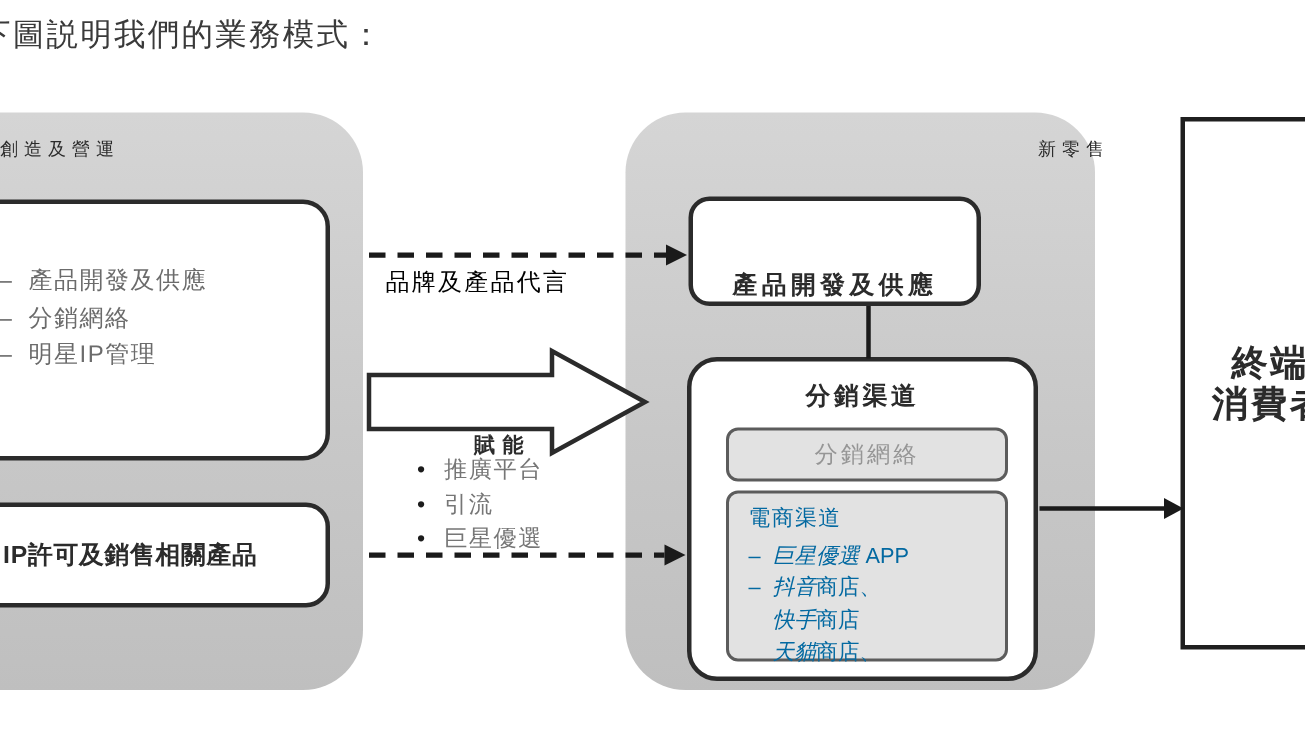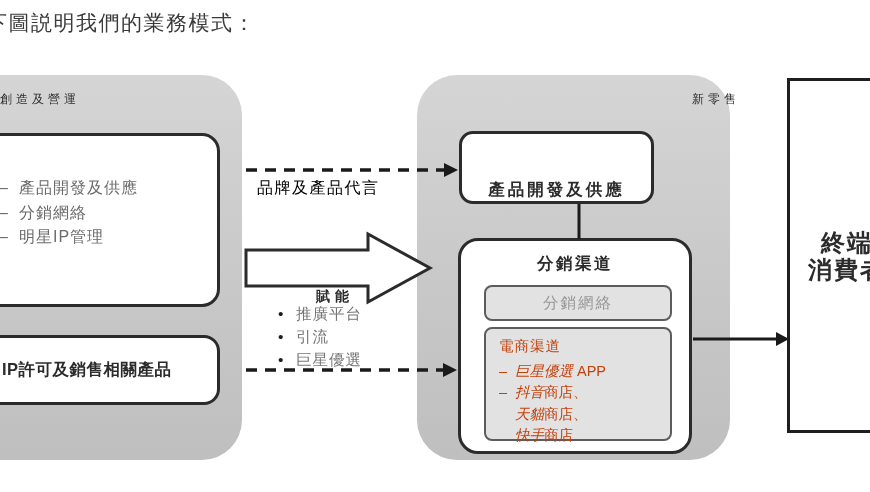--- a/index.html
+++ b/index.html
@@ -36,21 +36,21 @@
   .box-ip-license .wbox-head{letter-spacing:0.5px;}
   .box-product{left:459px;top:131px;width:195px;height:73px;border-radius:14px;
     display:flex;align-items:flex-end;justify-content:center;}
   .box-product .wbox-head{letter-spacing:3px;}
   .box-distribution{left:458px;top:238px;width:234px;height:216px;border-radius:20px;}
   .dist-title{font-weight:bold;font-size:16.5px;color:#2b2b2b;letter-spacing:2.5px;
     text-align:center;margin-top:12px;white-space:nowrap;}
   
   .gbox{
     position:absolute;background:#e2e2e2;border:2px solid #5c5c5c;border-radius:8px;
-    box-sizing:border-box;color:#c2410c;
+    box-sizing:border-box;color:#0369a1;
   }
   .gbox-network{left:23px;top:44px;width:188px;height:36px;
     display:flex;align-items:center;justify-content:center;
     font-size:15.5px;letter-spacing:2px;color:#969696;}
   .gbox-ecom{left:23px;top:86px;width:188px;height:114px;padding:7px 0 0 13px;
     font-size:14.5px;line-height:21.5px;}
   .gbox-ecom .row{display:flex;white-space:nowrap;}
   .gbox-ecom .dash{width:16px;flex:0 0 16px;}
   .gbox-ecom .brand{font-style:italic;margin-top:40px;}
   .gbox-ecom .ecom-title{margin-bottom:3px;letter-spacing:1px;}
@@ -141,25 +141,25 @@
       <div class="row">
         <span class="dash">–</span>
         <span><span class="brand">巨星優選</span><span> APP</span></span>
       </div>
       <div class="row">
         <span class="dash">–</span>
         <span><span class="brand">抖音</span><span>商店、</span></span>
       </div>
       <div class="row">
         <span class="dash"></span>
-        <span><span class="brand">天貓</span><span>商店、</span></span>
+        <span><span class="brand">快手</span><span>商店</span></span>
       </div>
       <div class="row">
         <span class="dash"></span>
-        <span><span class="brand">快手</span><span>商店</span></span>
+        <span><span class="brand">天貓</span><span>商店、</span></span>
       </div>
     </div>
   </div>
 
   <div class="consumer-box">
     <div class="consumer-line">終端</div>
     <div class="consumer-line">消費者</div>
   </div>
 
   <svg class="arrows" width="870" height="492" viewBox="0 0 870 492">

